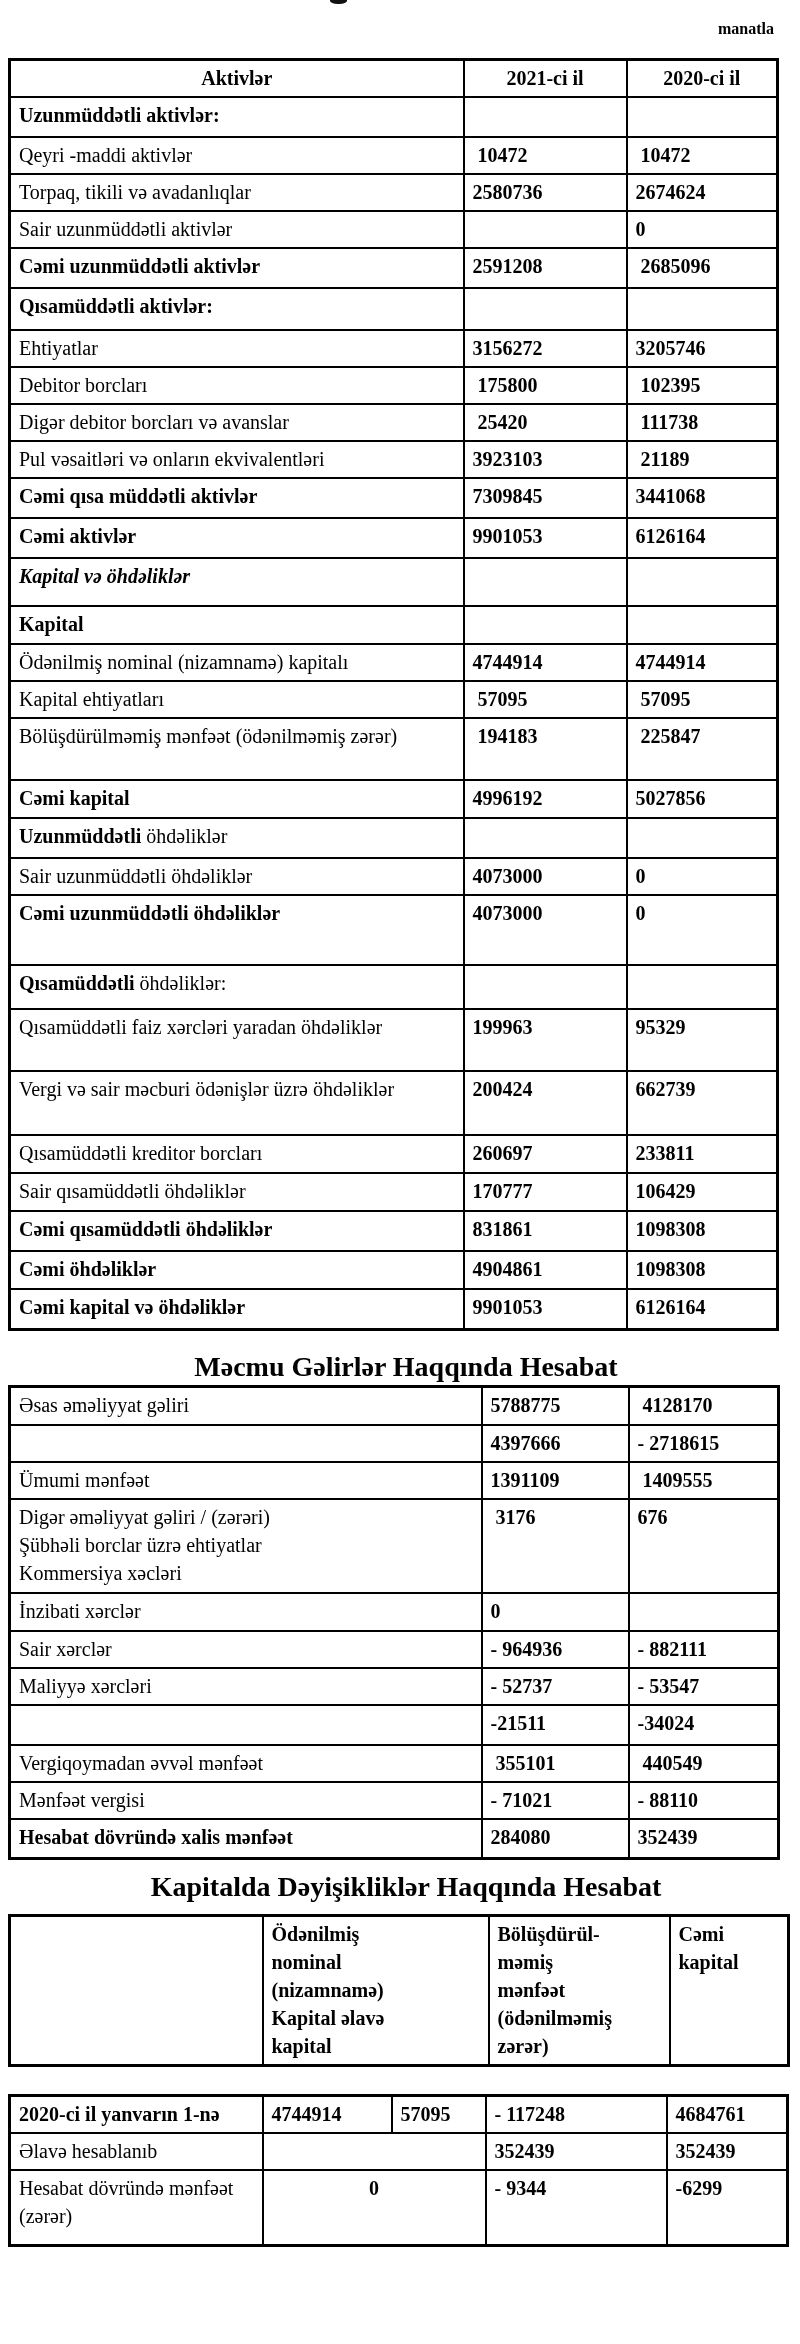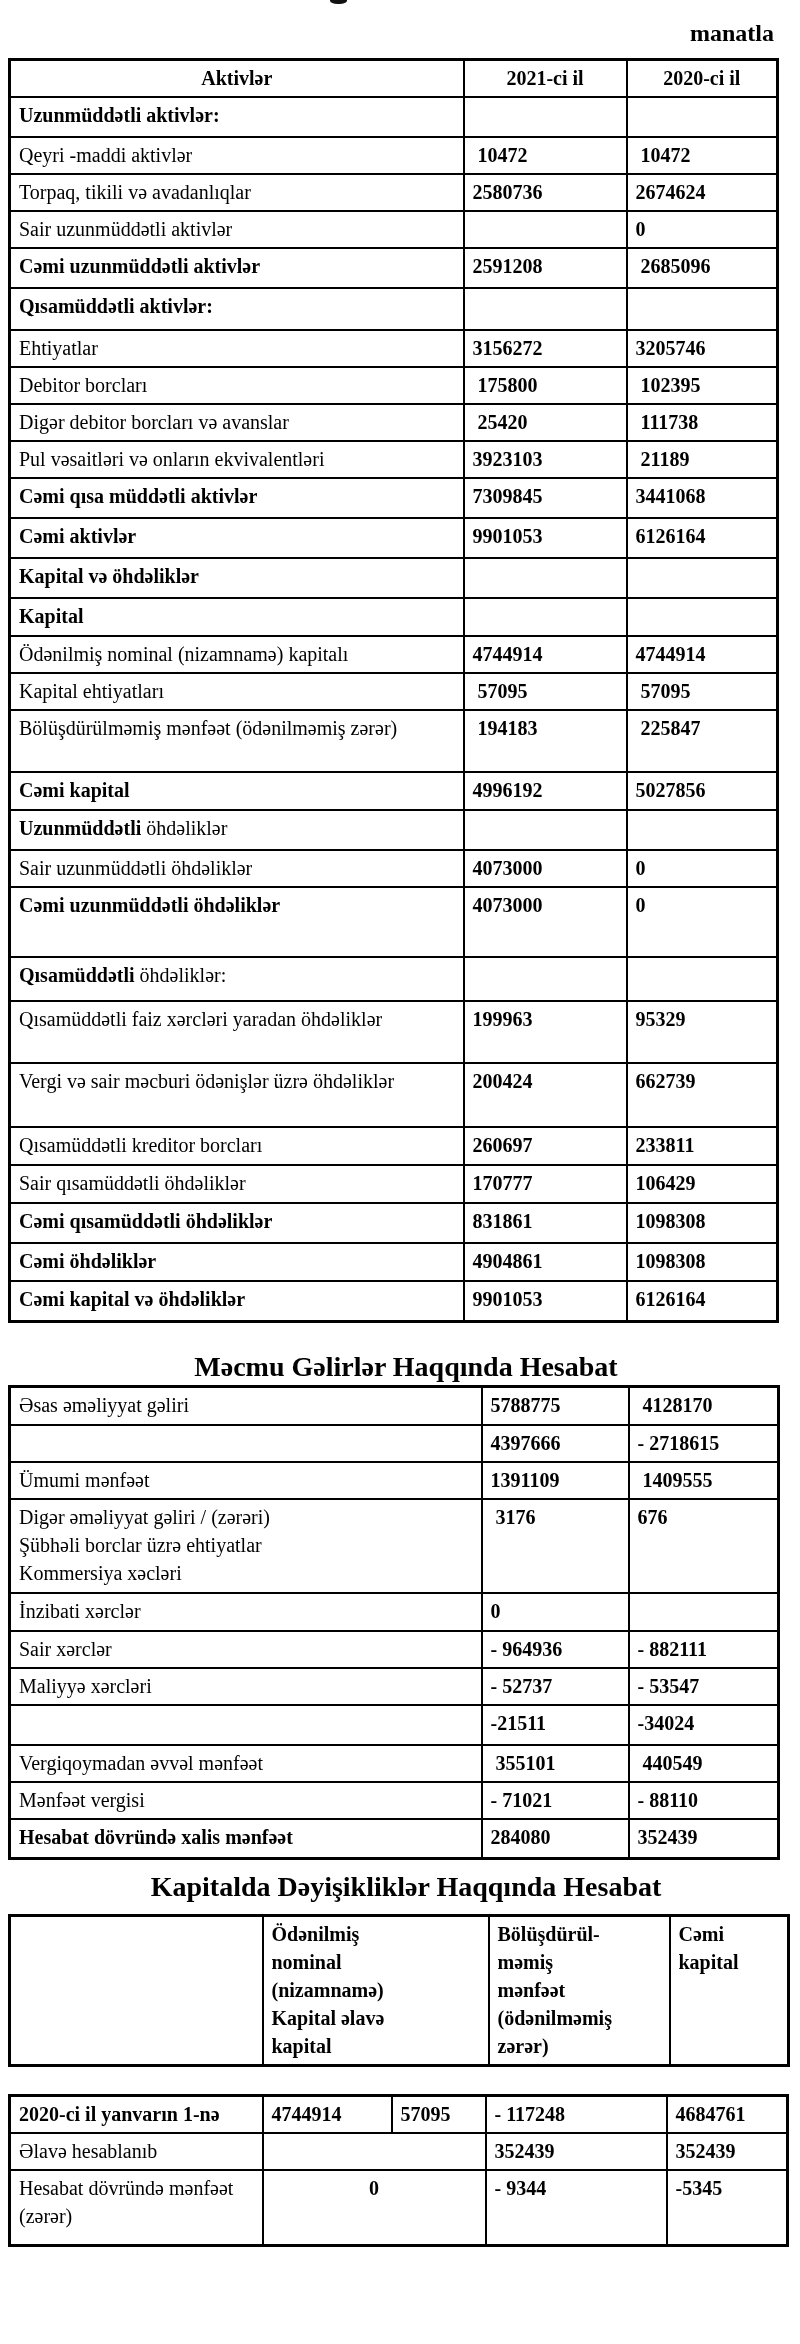--- a/index.html
+++ b/index.html
@@ -2,21 +2,21 @@
 <html><head>
 <meta charset="utf-8">
 <style>
   html,body{margin:0;padding:0;background:#fff;}
   .page{
     position:relative;width:800px;height:2344px;background:#ffffff;
     font-family:"Liberation Serif","DejaVu Serif",serif;color:#000;
     overflow:hidden;
   }
   .frag{position:absolute;left:330px;top:-3px;width:17px;height:7px;background:#111;border-radius:0 0 45% 45%;}
-  .unit-note{position:absolute;top:20px;right:26px;font-weight:bold;font-size:24px;}
+  .unit-note{position:absolute;top:20px;right:26px;font-weight:bold;font-size:16px;}
   table{border-collapse:collapse;table-layout:fixed;position:absolute;background:#fff;}
   table{border:3px solid #000;}
   td,th{border:2px solid #000;padding:3px 8px 4px 8px;vertical-align:top;
         font-size:20px;line-height:28px;white-space:pre-wrap;overflow:hidden;
         font-weight:normal;text-align:left;word-wrap:break-word;}
   th{font-weight:bold;text-align:center;}
   td.num{font-weight:bold;}
   td.bold{font-weight:bold;}
   td.center{text-align:center;}
   .sec-title{position:absolute;left:8px;width:770px;text-align:center;
@@ -104,21 +104,21 @@
         <tr style="height: 40px;">
           <td class="bold">Cəmi qısa müddətli aktivlər</td>
           <td class="num">7309845</td>
           <td class="num">3441068</td>
         </tr>
         <tr style="height: 40px;">
           <td class="bold">Cəmi aktivlər</td>
           <td class="num">9901053</td>
           <td class="num">6126164</td>
         </tr>
-        <tr style="height: 40px;">
+        <tr style="height: 48px; font-style: italic;">
           <td class="bold">Kapital və öhdəliklər</td>
           <td class="num"></td>
           <td class="num"></td>
         </tr>
         <tr style="height: 38px;">
           <td class="bold">Kapital</td>
           <td class="num"></td>
           <td class="num"></td>
         </tr>
         <tr style="height: 36px;">
@@ -315,18 +315,18 @@
         <tr style="height: 35px;">
           <td>Əlavə hesablanıb</td>
           <td colspan="2"></td>
           <td class="num">352439</td>
           <td class="num">352439</td>
         </tr>
         <tr style="height: 75px;">
           <td>Hesabat dövründə mənfəət (zərər)</td>
           <td colspan="2" class="num center">0</td>
           <td class="num">- 9344</td>
-          <td class="num">-5345</td>
+          <td class="num">-6299</td>
         </tr>
       </tbody>
   </table>
 
 </div>
 
 </body></html>

